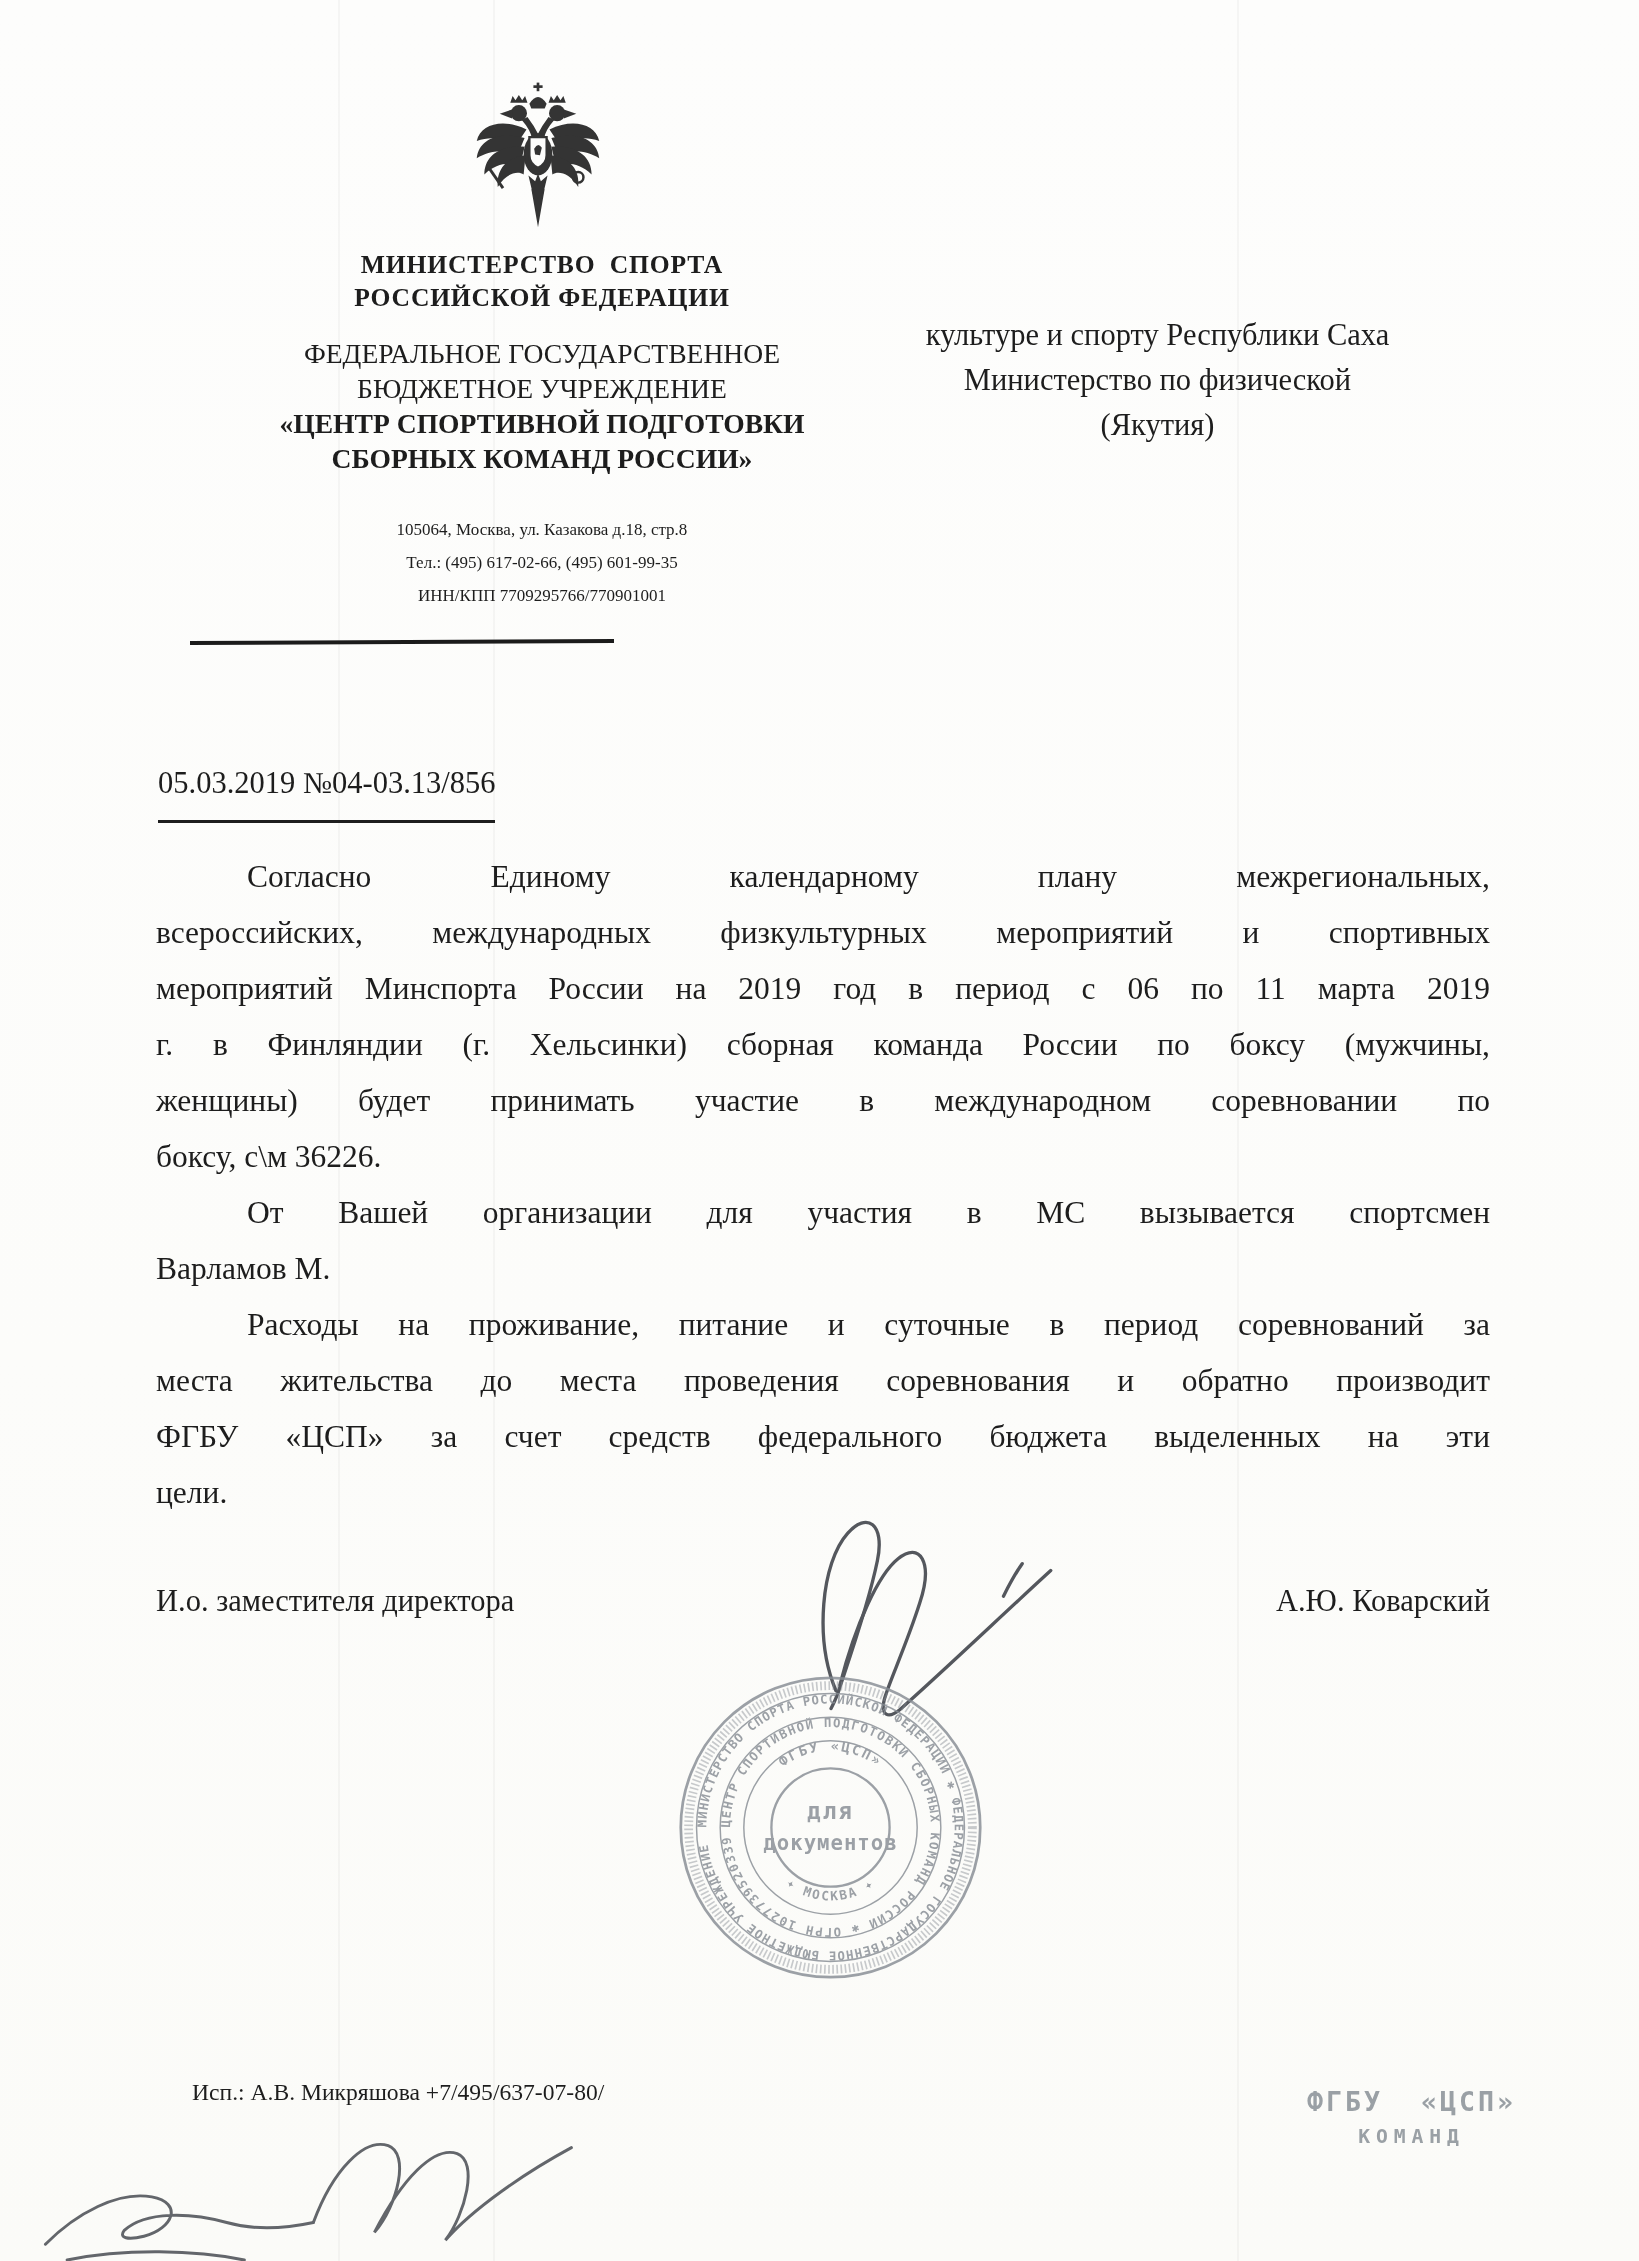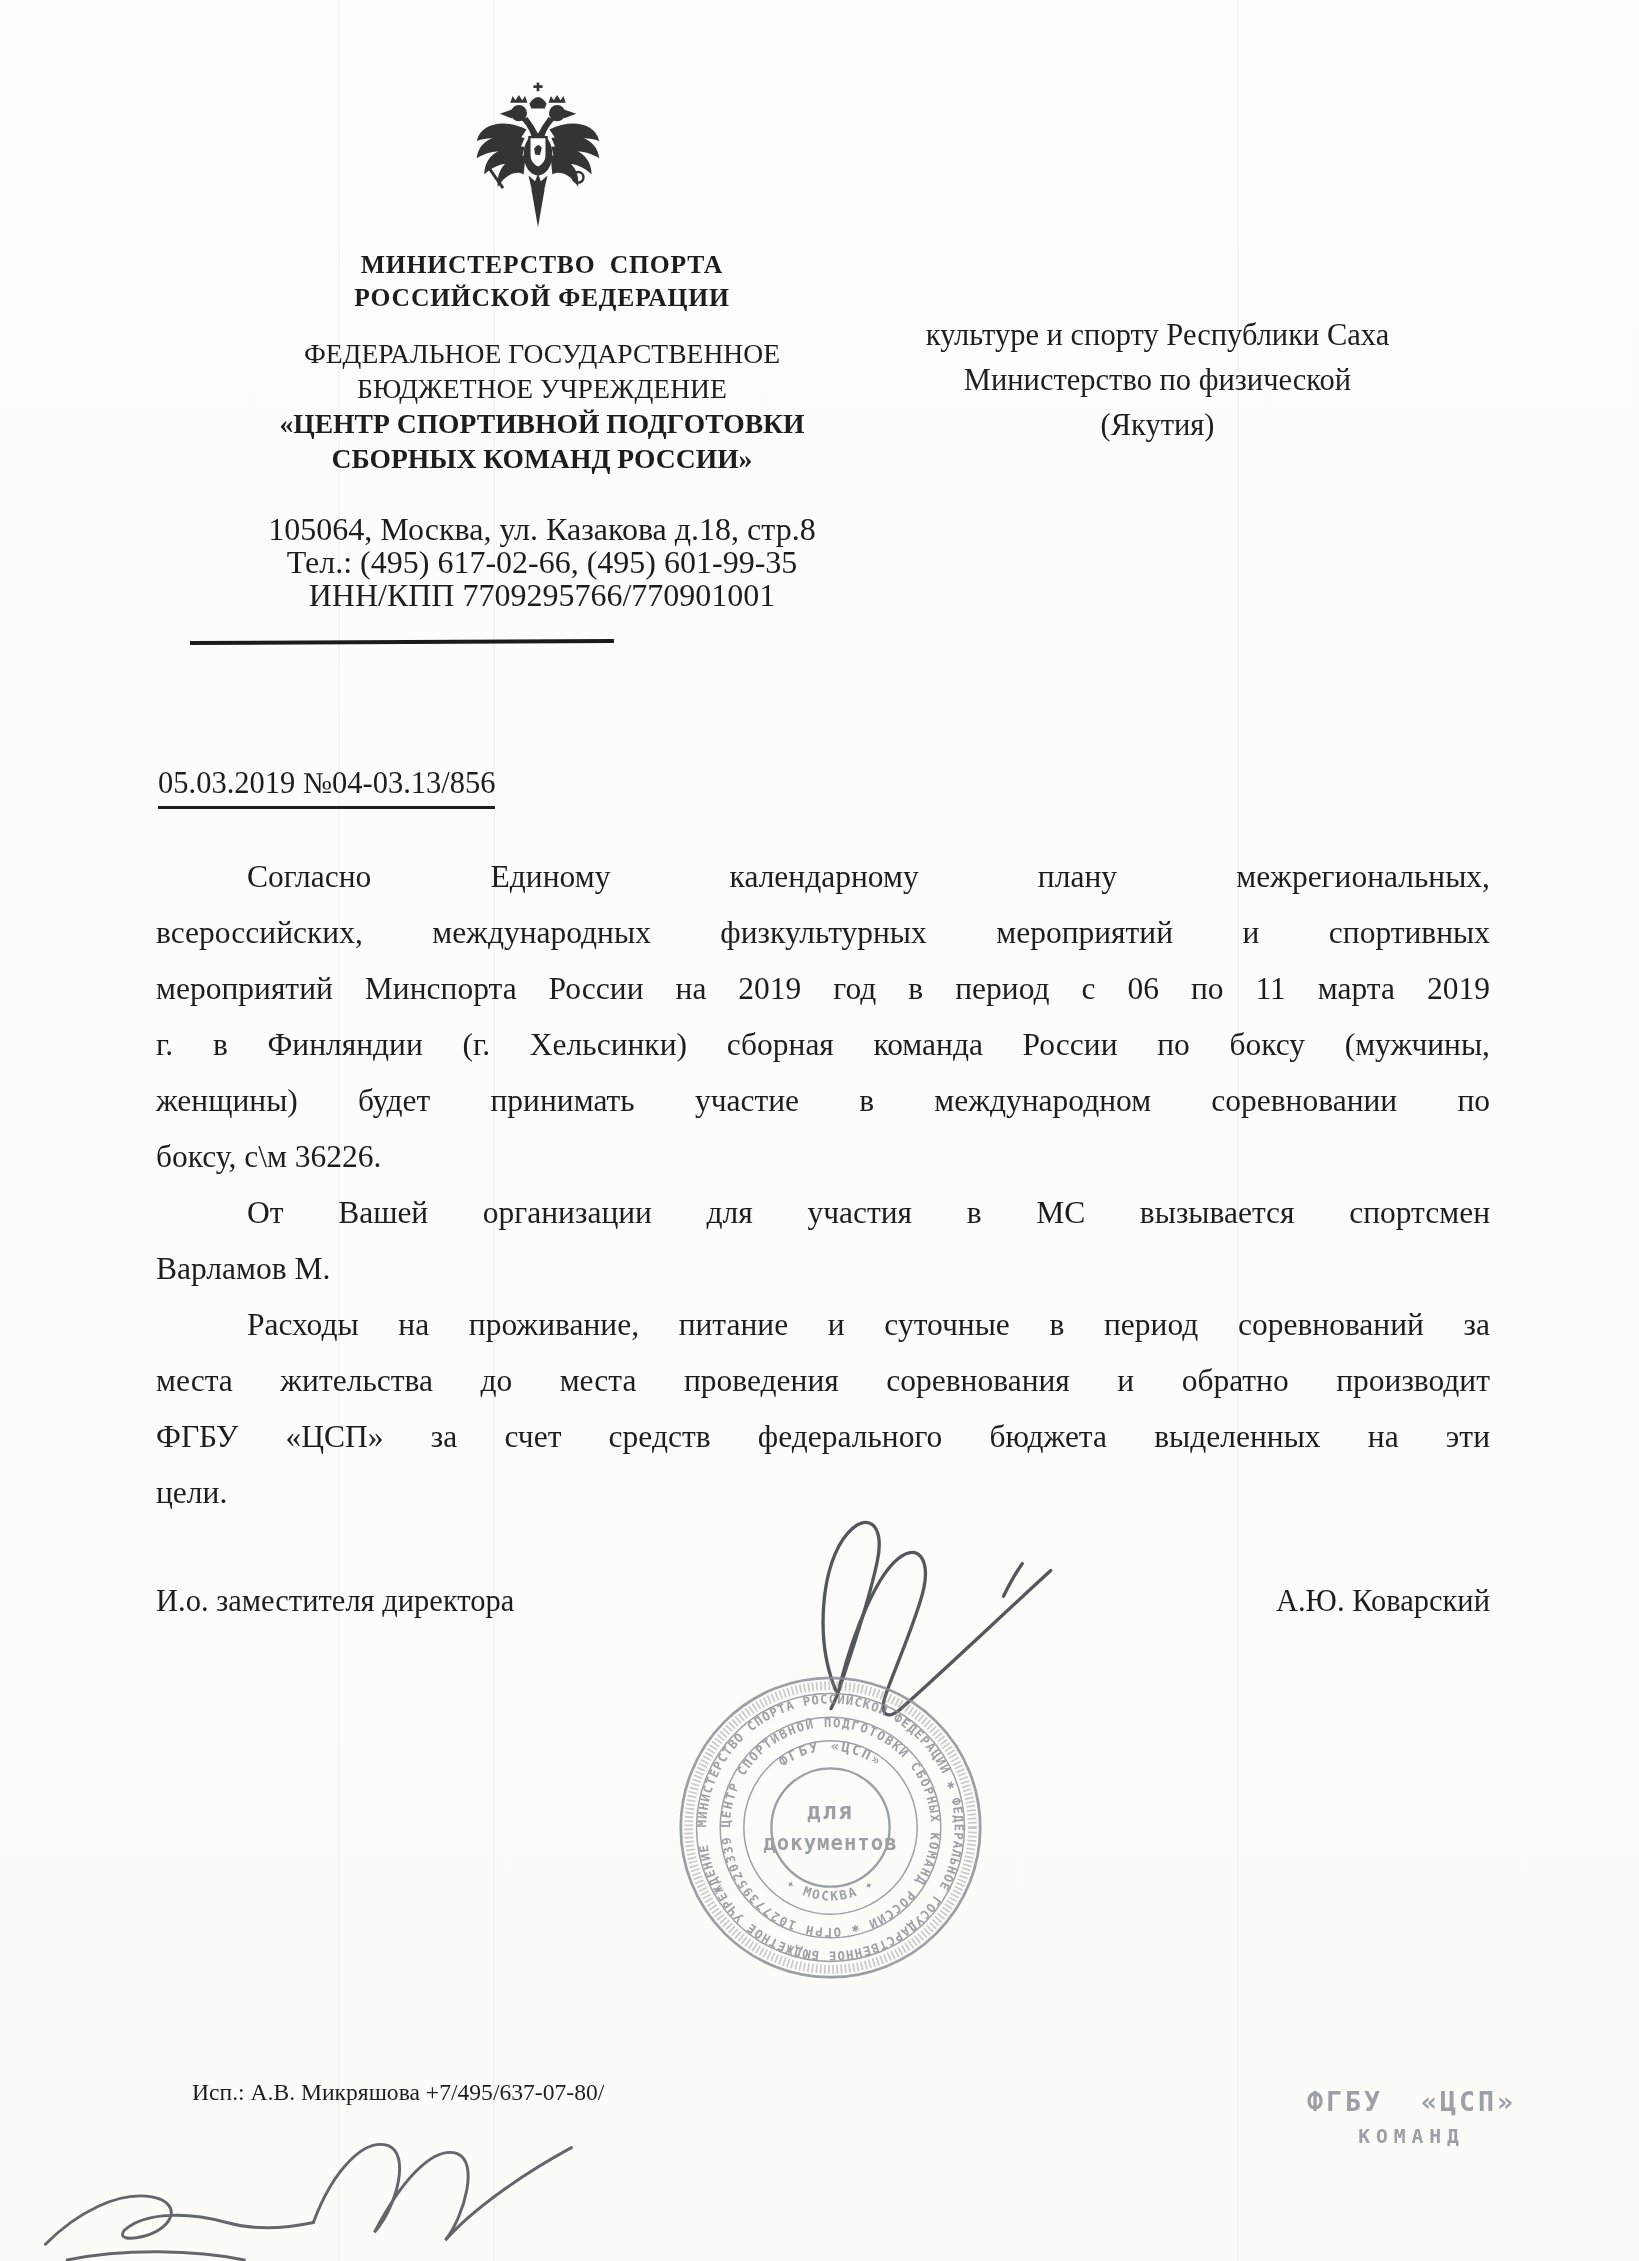--- a/index.html
+++ b/index.html
@@ -8,26 +8,26 @@
     background:linear-gradient(180deg,#fdfdfc 0%,#fcfcfa 60%,#fbfbf8 100%);
     overflow:hidden;font-family:"Liberation Serif","DejaVu Serif",serif;color:#1d1d1d;
   }
   .scanline{position:absolute;top:0;bottom:0;width:2px;background:rgba(70,70,70,.045);}
   
   .emblem{position:absolute;left:471px;top:81px;width:134px;height:164px;}
   .lh-left{position:absolute;left:148px;top:248px;width:788px;text-align:center;}
   .ministry{font-weight:bold;font-size:25.6px;line-height:33px;letter-spacing:0.8px;white-space:pre-wrap;}
   .org{font-size:27.6px;line-height:35px;margin-top:21.7px;}
   .org .b{font-weight:bold;}
-  .contacts{font-size:32px;line-height:33px;margin-top:37px;}
+  .contacts{font-size:17px;line-height:33px;margin-top:37px;}
   .rule{position:absolute;left:190px;top:640px;width:424px;height:3.9px;background:#1b1b1b;transform:rotate(-.25deg);}
   .addressee{position:absolute;left:855px;top:313px;width:605px;text-align:center;font-size:30.5px;line-height:45px;}
   
   .refline{position:absolute;left:158px;top:766px;font-size:30.5px;}
-  .refline span{display:inline-block;border-bottom:3px solid #1e1e1e;padding-bottom:5px;}
+  .refline span{display:inline-block;border-bottom:3px solid #1e1e1e;padding-bottom:19px;}
   
   .bodytext{position:absolute;left:156px;top:849px;width:1334px;font-size:31.5px;}
   .line{line-height:56px;text-align:justify;text-align-last:justify;}
   .line.last{text-align-last:left;}
   .line.first{text-indent:91px;}
   
   .sigrow{position:absolute;left:156px;top:1584px;width:1334px;display:flex;justify-content:space-between;font-size:30.5px;}
   .penstroke{position:absolute;left:690px;top:1476px;width:424px;height:266px;}
   
   .stamp{position:absolute;left:666px;top:1663px;width:329px;height:329px;opacity:.82;}

